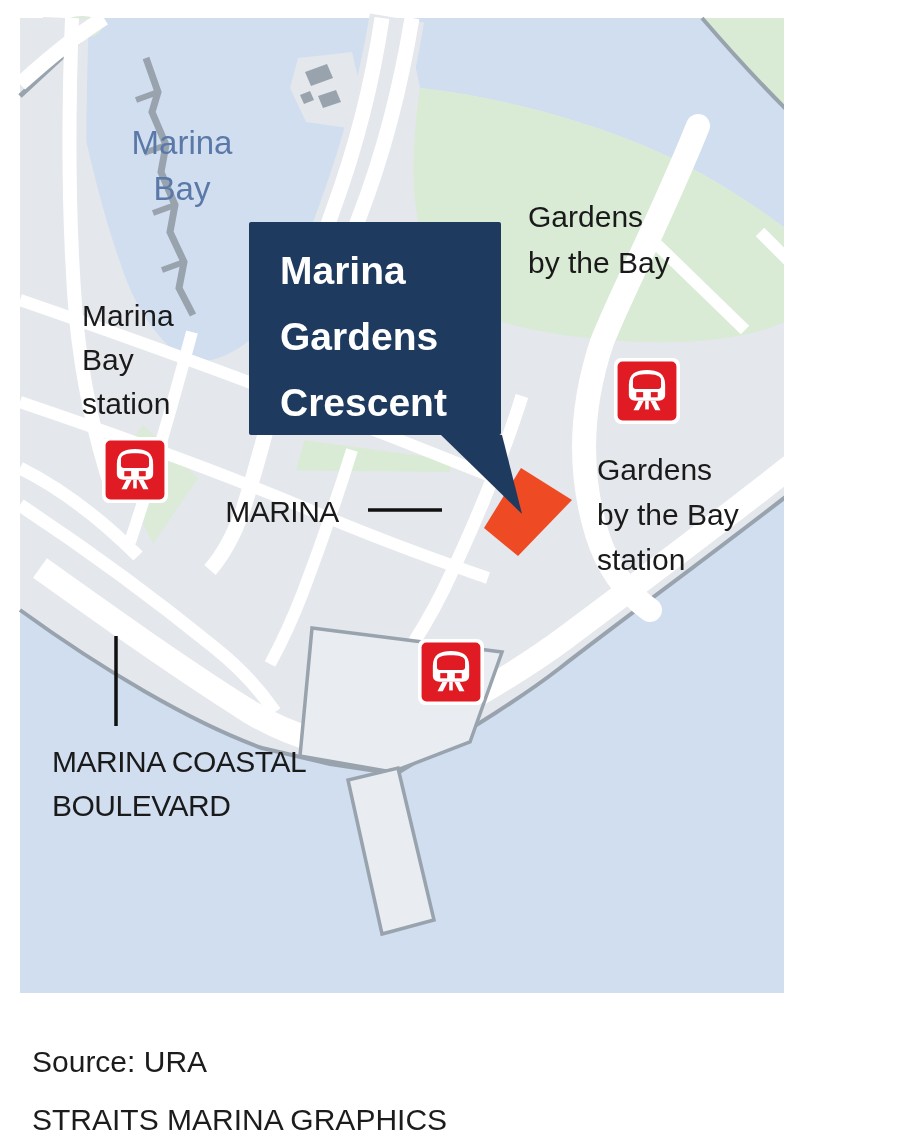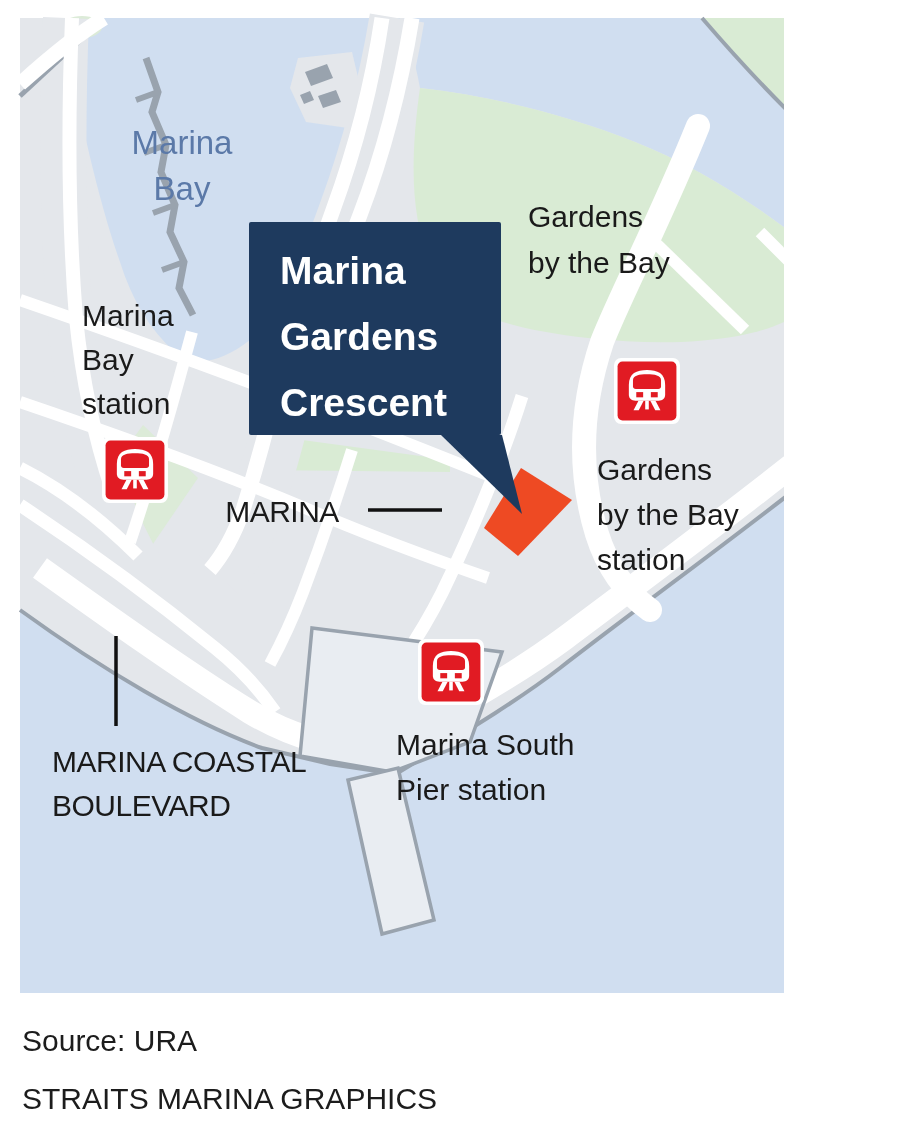--- a/index.html
+++ b/index.html
@@ -20,21 +20,21 @@
   .navyfill{fill:var(--navy);}
   .orangefill{fill:var(--orange);}
   .pointer{stroke:var(--pointer);stroke-width:3.5;}
   .label{position:absolute;color:var(--label);font-size:30px;line-height:44px;white-space:nowrap;}
   .label.caps{letter-spacing:-0.5px;}
   .bay-label{position:absolute;left:112px;top:120px;width:140px;text-align:center;
              color:var(--bay-label);font-size:33px;line-height:46px;}
   .blvd{left:172px;top:490px;width:220px;text-align:center;white-space:nowrap;}
   .callout-text{position:absolute;left:280px;top:238px;color:#fff;font-weight:bold;
                 font-size:39px;line-height:66px;white-space:nowrap;}
-  .footer-line{position:absolute;left:22px;color:#1c1c1c;font-size:30px;white-space:nowrap;}
+  .footer-line{position:absolute;left:32px;color:#1c1c1c;font-size:30px;white-space:nowrap;margin-top:21px;}
 </style>
 </head>
 <body>
 
 <div id="page">
 
   <svg id="mapsvg" width="920" height="1140" viewBox="0 0 920 1140">
     <defs>
       <symbol id="mrt" viewBox="0 0 24 24">
         <rect x="0" y="0" width="24" height="24" rx="2.6" fill="#fff"></rect>
@@ -142,24 +142,20 @@
   <div class="label" style="left:597px;top:447px;line-height:45px">
     <div>Gardens</div>
     <div>by the Bay</div>
     <div>station</div>
   </div>
 
   <div class="label caps blvd">
     <div>MARINA</div>
   </div>
 
-  <div class="label" style="left:396px;top:722px;line-height:45px">
-    <div>Marina South</div>
-    <div>Pier station</div>
-  </div>
 
   <div class="label caps" style="left:52px;top:740px">
     <div>MARINA COASTAL</div>
     <div>BOULEVARD</div>
   </div>
 
   <div class="callout-text">
     <div>Marina</div>
     <div>Gardens</div>
     <div>Crescent</div>

